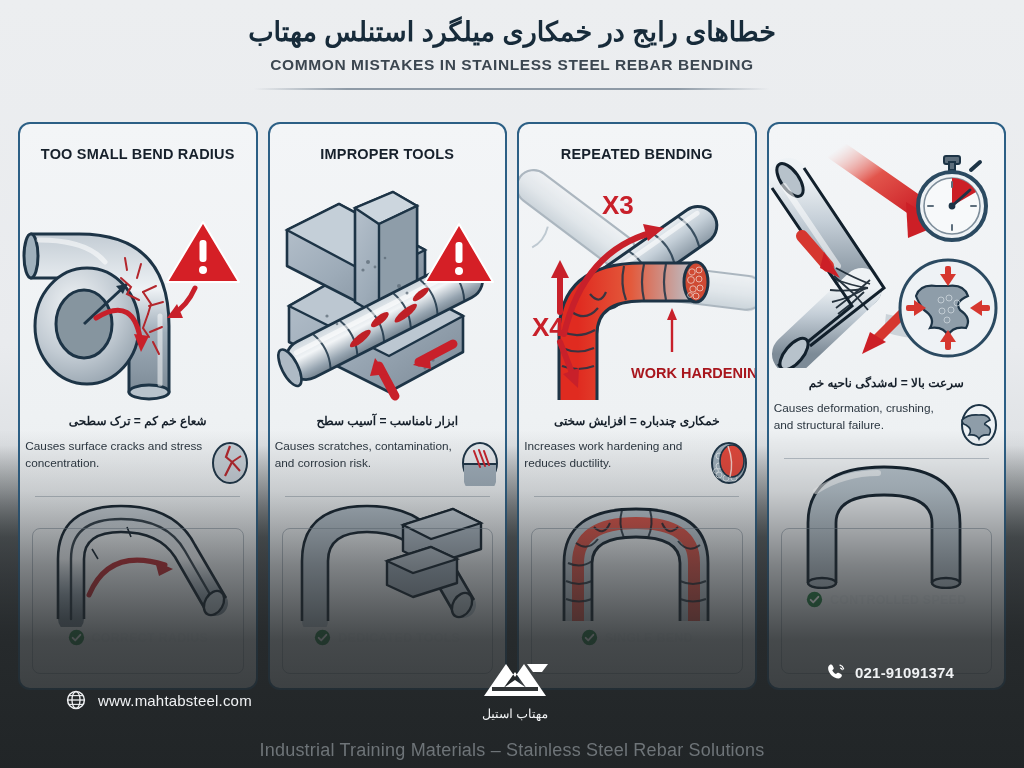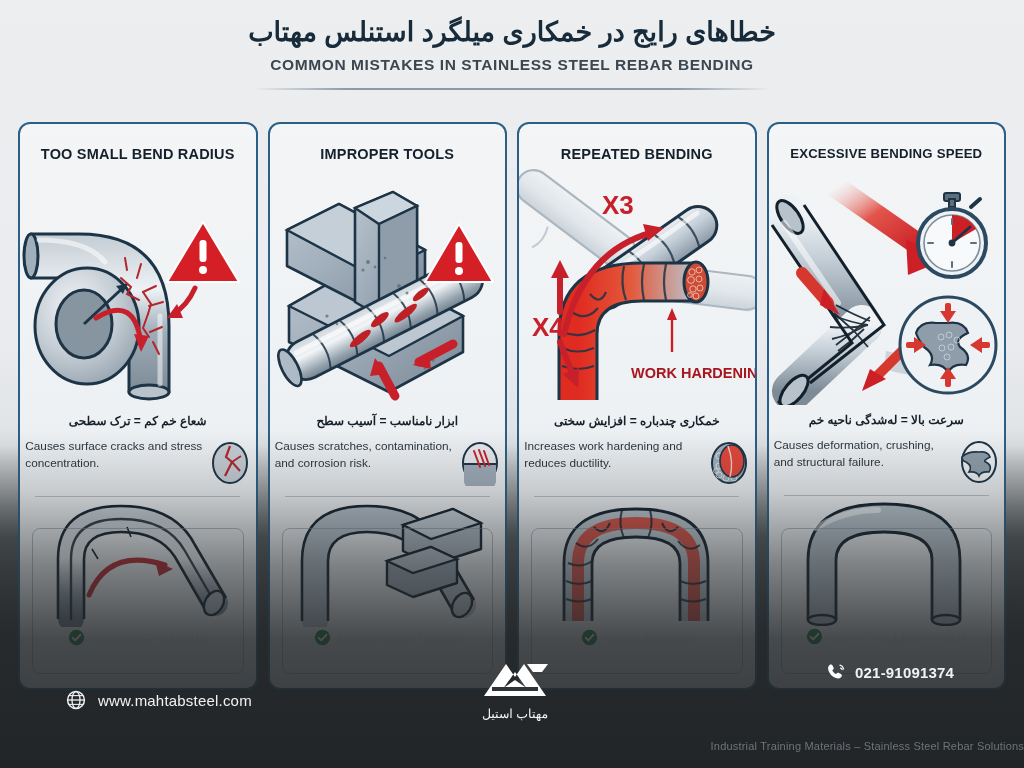--- a/index.html
+++ b/index.html
@@ -85,22 +85,22 @@
   
   #footer-web, #footer-tel {
     position:absolute; z-index:40; display:flex; align-items:center; gap:9px;
     color:#f0f2f4; font-size:15px; letter-spacing:.2px;
   }
   #footer-web { left: 66px; top: 690px; gap: 12px; }
   #footer-tel { left: 826px; top: 662px; font-weight:700; }
   #brand { position:absolute; z-index:40; left: 455px; top: 660px; width:120px; text-align:center; }
   #brand-fa { margin-top:2px; color:#f2f4f5; font-size:12.5px; direction:rtl; font-weight:400; letter-spacing:1px;}
   #tagline {
-    position:absolute; z-index:40; left:0; right:0; top:740px; text-align:right;
-    color:#6e7478; font-size:11px; letter-spacing:.2px;
+    position:absolute; z-index:40; left:0; right:0; top:740px; text-align:center;
+    color:#6e7478; font-size:18px; letter-spacing:.2px;
   }
   .glyph { display:block; }
 </style>
 </head>
 <body>
 
 <div id="stage">
 
   <div id="header">
     <div id="title-fa">خطاهای رایج در خمکاری میلگرد استنلس مهتاب</div>
@@ -469,21 +469,20 @@
           <circle cx="10" cy="10" r="9" fill="#1e7a3c"></circle>
           <path d="M5.5 10.4 l3 3 l6 -6.6" fill="none" stroke="#ffffff" stroke-width="2.2" stroke-linecap="round" stroke-linejoin="round"></path>
         </svg>
         <span class="fix-label">SINGLE BEND</span>
       </div>
 
       <div class="lower-frame"></div>
     </div>
 
     <div class="card">
-      <div class="card-title long">EXCESSIVE BENDING SPEED</div>
 
       <div class="art">
         <svg viewBox="0 0 241 240" width="241" height="240">
           <defs>
             <linearGradient id="g4bar" x1="0" y1="0" x2="0" y2="1">
               <stop offset="0%" stop-color="#eef2f5"></stop>
                 <stop offset="40%" stop-color="#c4ced7"></stop>
               <stop offset="100%" stop-color="#7d8b97"></stop>
             </linearGradient>
             <linearGradient id="g4arrow" x1="0" y1="0" x2="1" y2="1">

